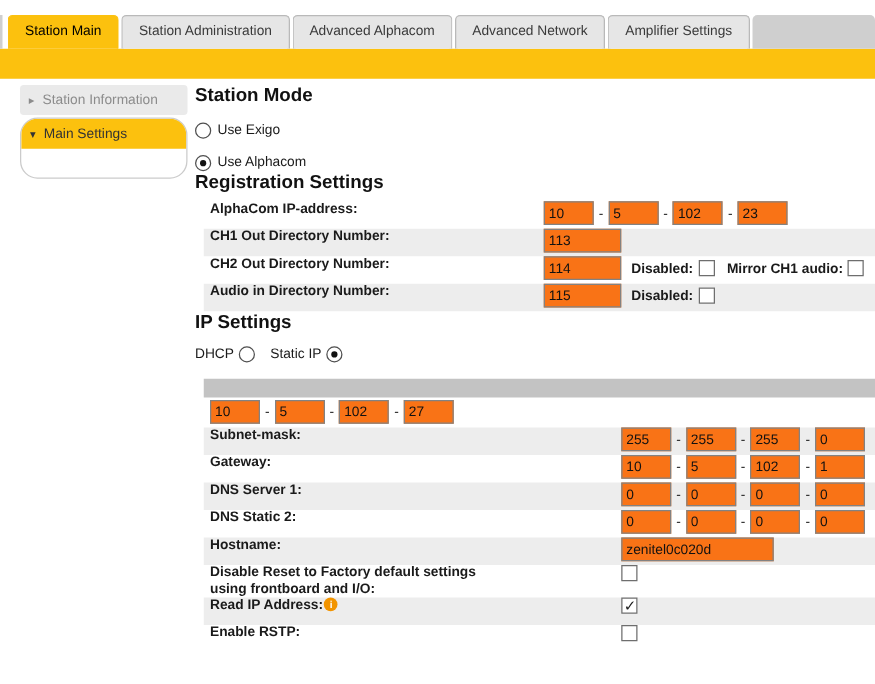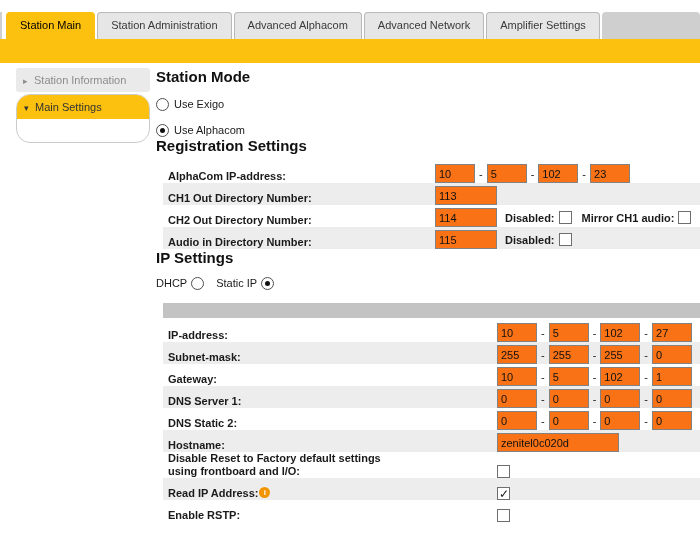--- a/index.html
+++ b/index.html
@@ -44,21 +44,21 @@
     content:""; position:absolute; left:3px; top:3px; width:5px; height:5px;
     background:#111; border-radius:50%;
   }
   .radio-row .radio { margin-right:5px; }
   .dhcp-row { display:flex; align-items:center; margin-top:9px; height:14px; }
   .dhcp-row .dhcp-label { margin-right:4px; }
   .dhcp-row .radio { margin-right:12px; }
   
   .headerbar { height:15px; background:#c3c3c3; margin-left:7px; margin-top:13px; margin-bottom:2px; }
   .cfg-table { margin-left:7px; margin-top:6px; }
-  .cfg-row { display:flex; align-items:flex-end; min-height:22px; padding-left:5px; }
+  .cfg-row { display:flex; align-items:flex-start; min-height:22px; padding-left:5px; }
   .cfg-row.striped { background:#ededed; }
   .cfg-label { font-weight:bold; flex-shrink:0; line-height:13px; }
   .lab-reg { width:267px; }
   .lab-ip  { width:329px; }
   .cfg-value { display:flex; align-items:center; }
   input.octet, input.field {
     height:19px; border:1px solid #828282; background:#f97316; padding:0 0 0 3px;
     font:11px "Liberation Sans", sans-serif; color:#111;
   }
   input.octet { width:40px; }
@@ -166,21 +166,20 @@
     <h2 class="sect mt-ip">IP Settings</h2>
     <div class="dhcp-row" id="ip-mode-options">
         <span class="dhcp-label">DHCP</span>
         <span class="radio"></span>
         <span class="dhcp-label">Static IP</span>
         <span class="radio checked"></span>
       </div>
     <div class="headerbar"></div>
     <div class="cfg-table" style="margin-top:0" id="ip-table">
         <div class="cfg-row">
-          <div class="cfg-label lab-ip">IP-address:</div>
           <div class="cfg-value">
             <input class="octet" type="text" value="10" style="">
             <span class="dash">-</span>
             <input class="octet" type="text" value="5" style="">
             <span class="dash">-</span>
             <input class="octet" type="text" value="102" style="">
             <span class="dash">-</span>
             <input class="octet" type="text" value="27" style="">
           </div>
         </div>

